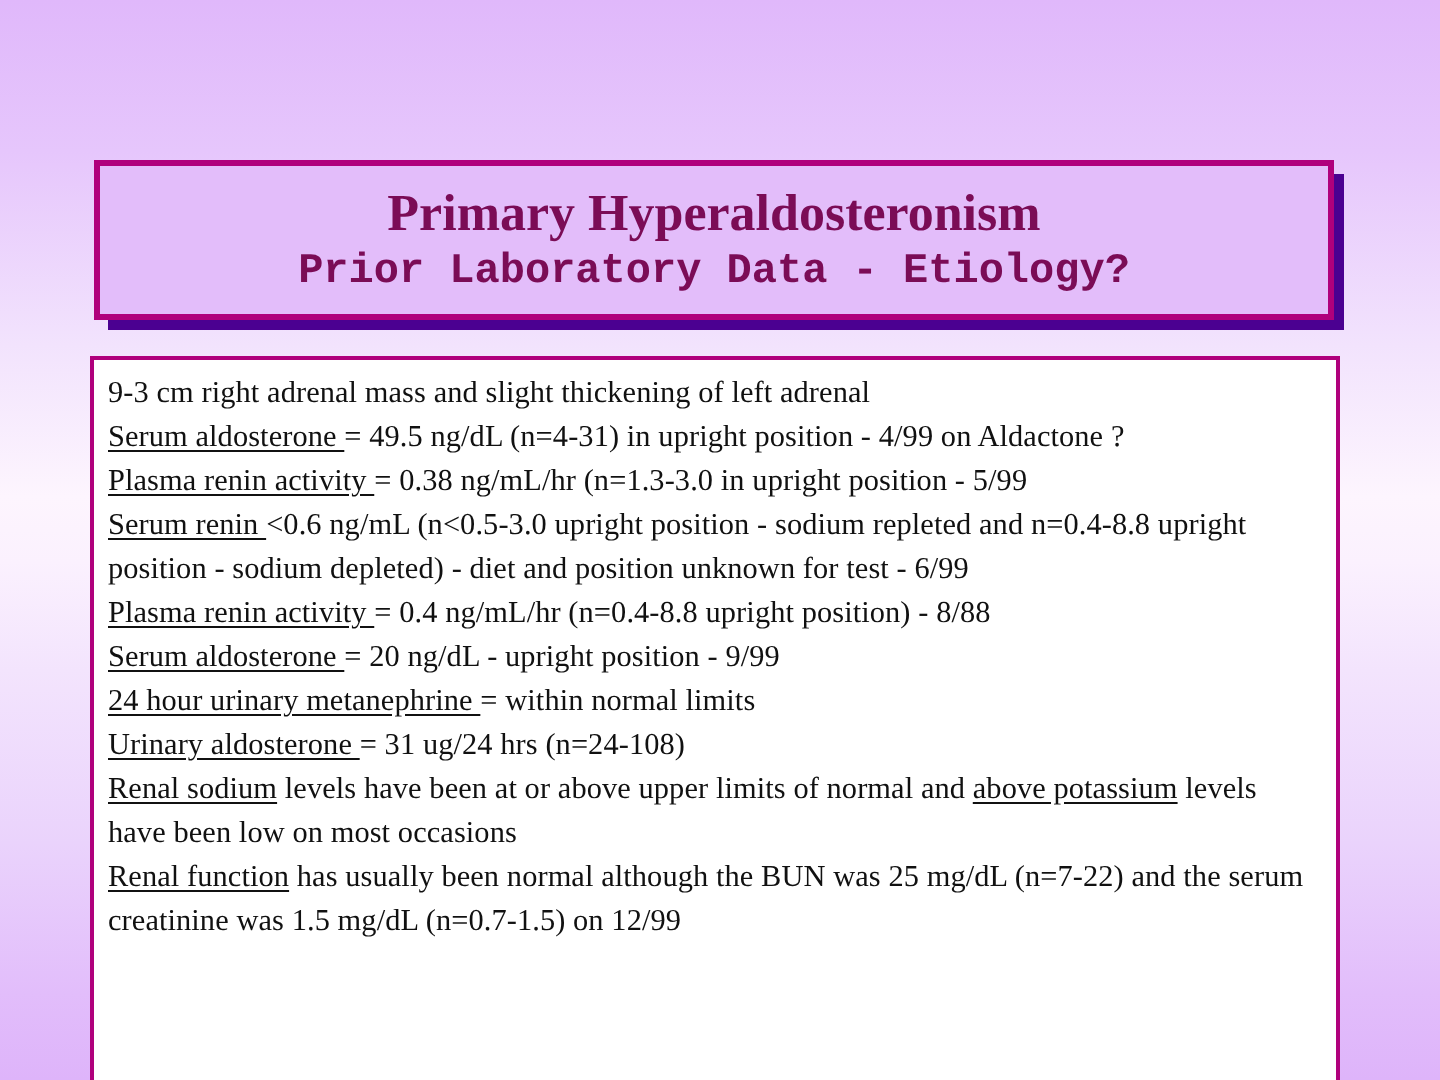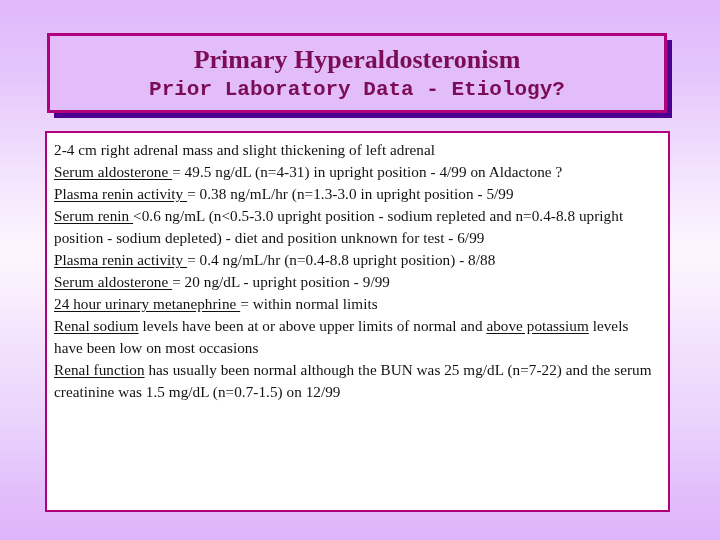--- a/index.html
+++ b/index.html
@@ -20,20 +20,21 @@
         #f3e4fd 62%,
         #ead3fc 78%,
         #e2bdfb 92%,
         #deb4fa 100%);
   }
 
   .slide {
     position: relative;
     width: 720px;
     height: 408px;
+    margin-top: 47px;
   }
 
   
   .title-shadow {
     position: absolute;
     left: 54px;
     top: 40px;
     width: 618px;
     height: 78px;
     background: #4b0091;
@@ -104,21 +105,21 @@
 
   <div class="title-box">
     <div class="title-line1">Primary Hyperaldosteronism</div>
     <div class="title-line2">Prior Laboratory Data - Etiology?</div>
   </div>
 
   <div class="body-box">
     <div class="body-inner">
 
       <div class="line">
-        <span>2-4 cm right adrenal mass and slight thickening of left adrenal</span>
+        <span>9-3 cm right adrenal mass and slight thickening of left adrenal</span>
       </div>
 
       <div class="line">
         <span class="u">Serum aldosterone </span><span>= 49.5 ng/dL (n=4-31) in upright position - 4/99 on Aldactone ?</span>
       </div>
 
 
       <div class="line">
         <span class="u">Plasma renin activity </span><span>= 0.38 ng/mL/hr (n=1.3-3.0 in upright position - 5/99</span>
       </div>
@@ -133,20 +134,23 @@
 
       <div class="line">
         <span class="u">Serum aldosterone </span><span>= 20 ng/dL - upright position - 9/99</span>
       </div>
 
       <div class="line">
         <span class="u">24 hour urinary metanephrine </span><span>= within normal limits</span>
       </div>
 
 
+      <div class="line">
+        <span class="u">Urinary aldosterone </span><span>= 31 ug/24 hrs (n=24-108)</span>
+      </div>
 
       <div class="line">
         <span class="u">Renal sodium</span><span> levels have been at or above upper limits of normal and </span><span class="u">above potassium</span><span> levels have been low on most occasions</span>
       </div>
 
       <div class="line">
         <span class="u">Renal function</span><span> has usually been normal although the BUN was 25 mg/dL (n=7-22) and the serum creatinine was 1.5 mg/dL (n=0.7-1.5) on 12/99</span>
       </div>
 
     </div>

